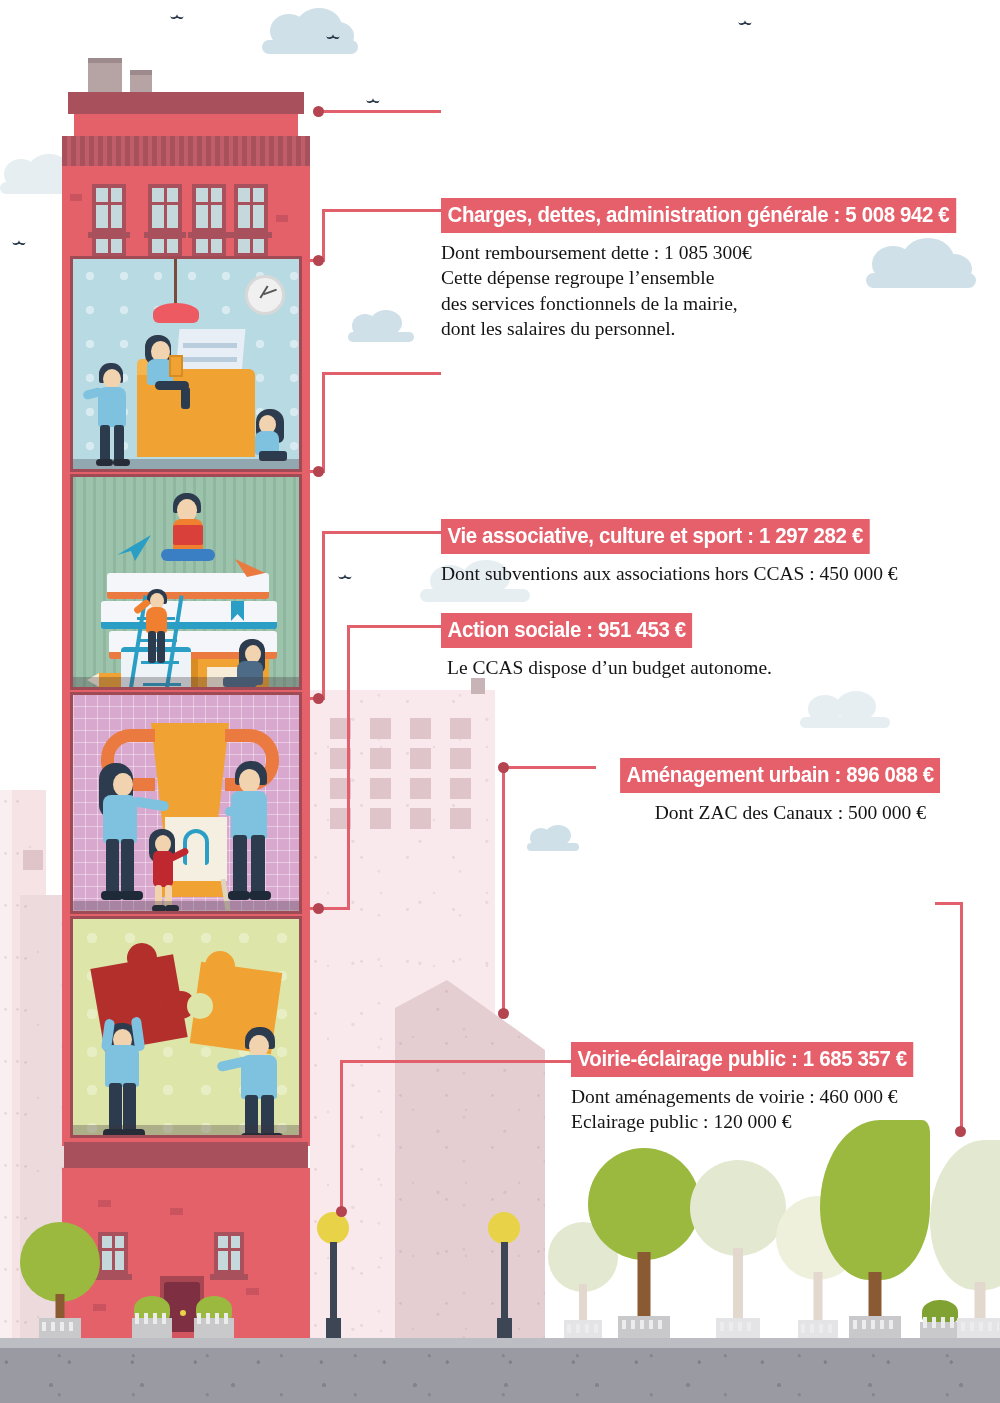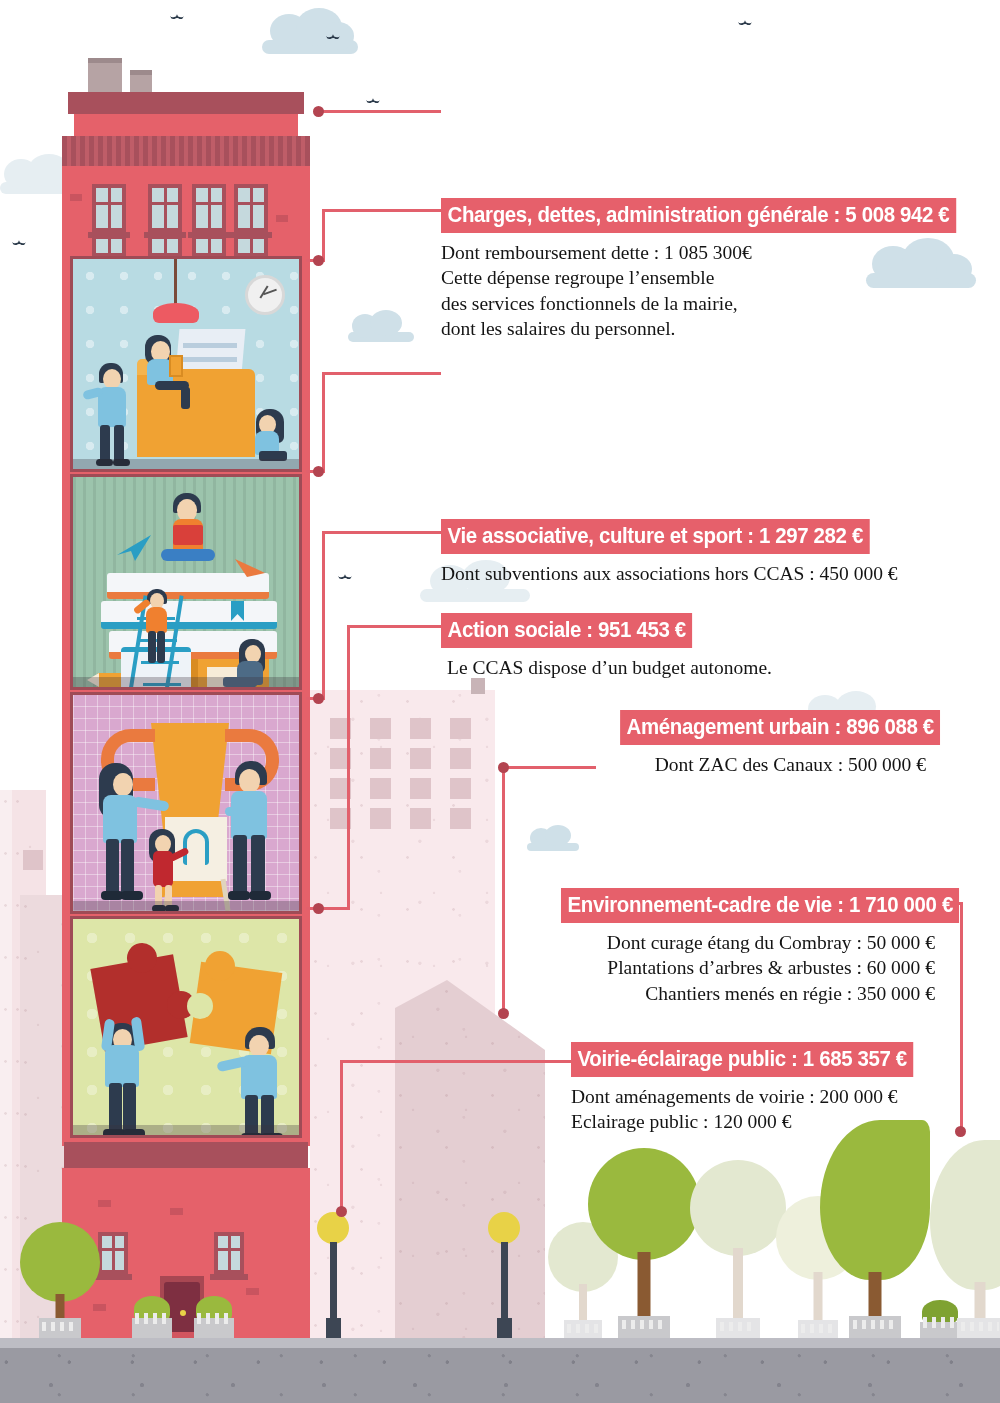--- a/index.html
+++ b/index.html
@@ -594,31 +594,25 @@
   <div class="callout" style="left:441px; top:519px;">
     <div class="badge">Vie associative, culture et sport : 1 297 282 €</div>
     <div class="body">Dont subventions aux associations hors CCAS : 450 000 €</div>
   </div>
 
   <div class="callout" style="left:441px; top:613px;">
     <div class="badge">Action sociale : 951 453 €</div>
     <div class="body" style="margin-left:6px;">Le CCAS dispose d’un budget autonome.</div>
   </div>
 
-  <div class="callout" style="left:596px; top:710px; width:330px; text-align:right;">
+  <div class="callout" style="left:596px; top:758px; width:330px; text-align:right;">
     <div class="badge right-origin">Aménagement urbain : 896 088 €</div>
     <div class="body ralign">Dont ZAC des Canaux : 500 000 €</div>
   </div>
 
-  <div class="callout" style="left:531px; top:888px; width:404px; text-align:right;">
-    <div class="badge right-origin">Environnement-cadre de vie : 1 710 000 €</div>
-    <div class="body ralign">Dont curage étang du Combray : 50 000 €
-Plantations d’arbres &amp; arbustes : 60 000 €
-Chantiers menés en régie : 350 000 €</div>
-  </div>
 
   <div class="callout" style="left:571px; top:1042px;">
     <div class="badge">Voirie-éclairage public : 1 685 357 €</div>
-    <div class="body">Dont aménagements de voirie : 200 000 €
+    <div class="body">Dont aménagements de voirie : 460 000 €
 Eclairage public : 120 000 €</div>
   </div>
 
 </div>
 
 </body></html>

